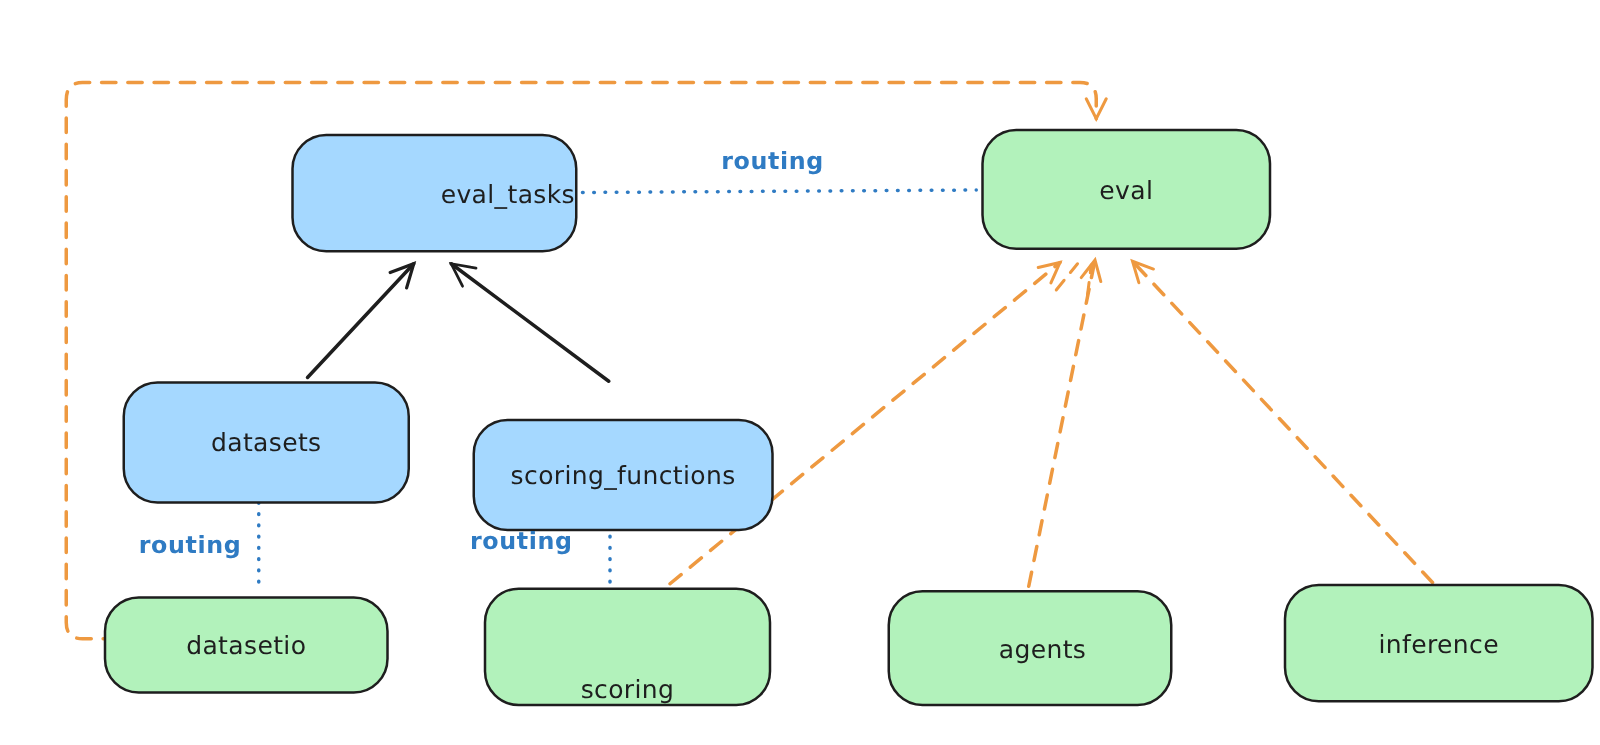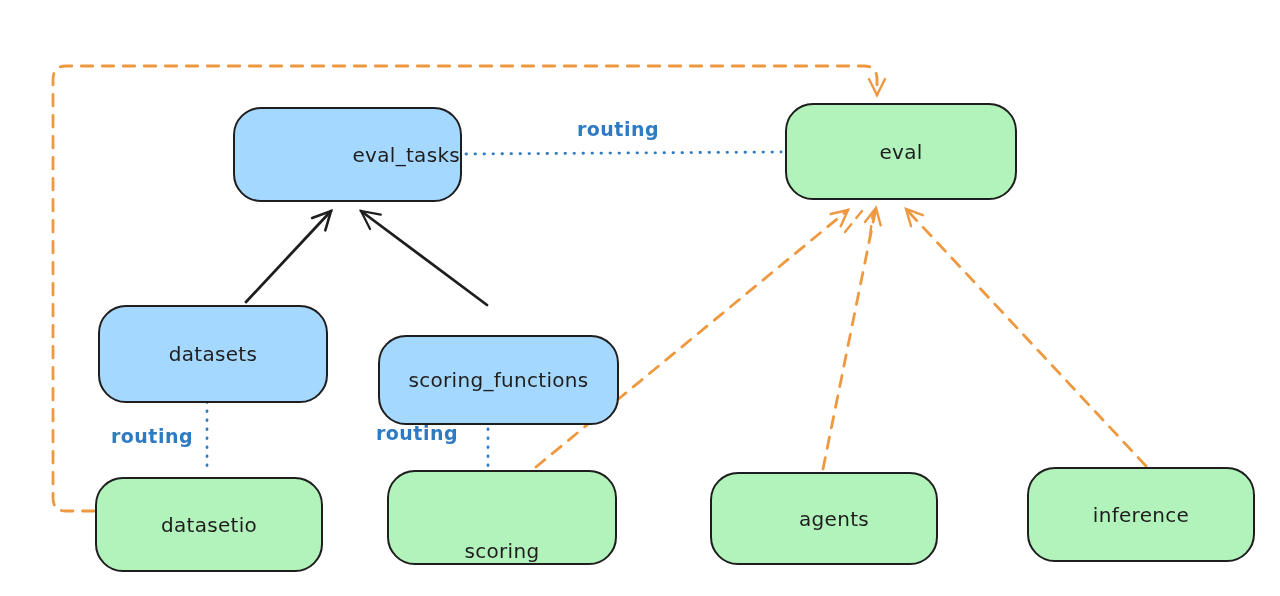--- a/index.html
+++ b/index.html
@@ -85,33 +85,33 @@
   </div>
 
   <div class="node blue" style="left:98px;top:305px;width:230px;height:98px;">
     <span>datasets</span>
   </div>
 
   <div class="node blue" style="left:378px;top:308px;width:241px;height:90px;margin-top:27px;">
     <span>scoring_functions</span>
   </div>
 
-  <div class="node green" style="left:95px;top:477px;width:228px;height:95px;">
+  <div class="node green" style="left:83px;top:477px;width:228px;height:78px;">
     <span>datasetio</span>
   </div>
 
   <div class="node green" style="left:387px;top:470px;width:230px;height:95px;align-items:flex-end;">
     <span>scoring</span>
   </div>
 
   <div class="node green" style="left:710px;top:472px;width:228px;height:93px;padding-left:20px;">
     <span>agents</span>
   </div>
 
-  <div class="node green" style="left:1027px;top:467px;width:228px;height:95px;">
+  <div class="node green" style="left:1027px;top:467px;width:248px;height:95px;">
     <span>inference</span>
   </div>
 
   <div class="edge-label" style="left:563px;top:118px;">routing</div>
   <div class="edge-label" style="left:97px;top:425px;">routing</div>
   <div class="edge-label" style="left:362px;top:422px;">routing</div>
 
 </div>
 
 </body></html>

